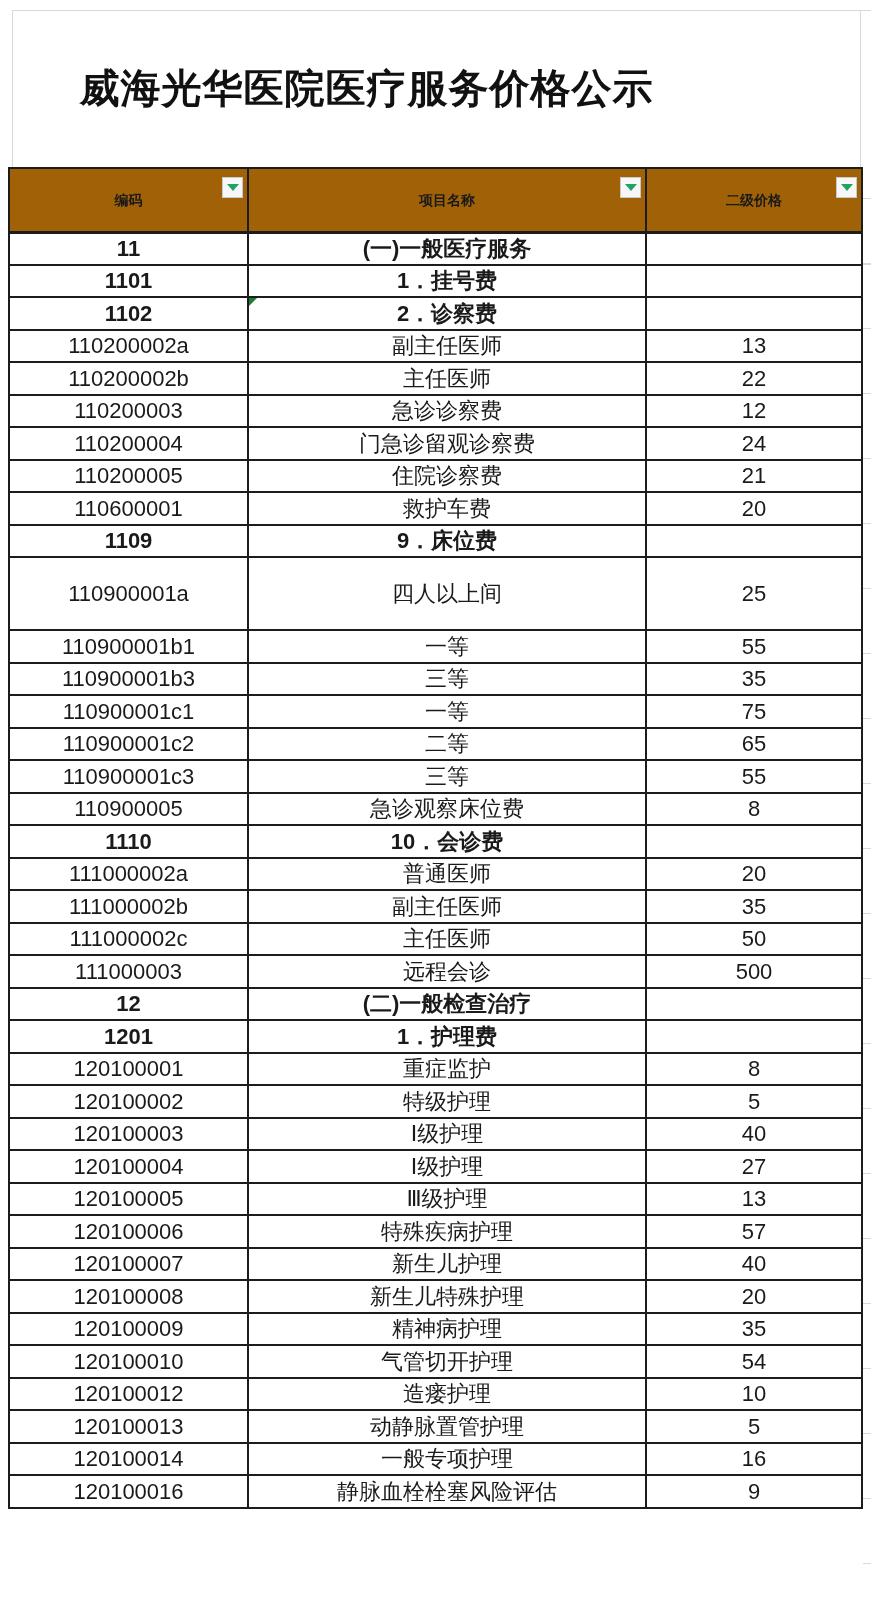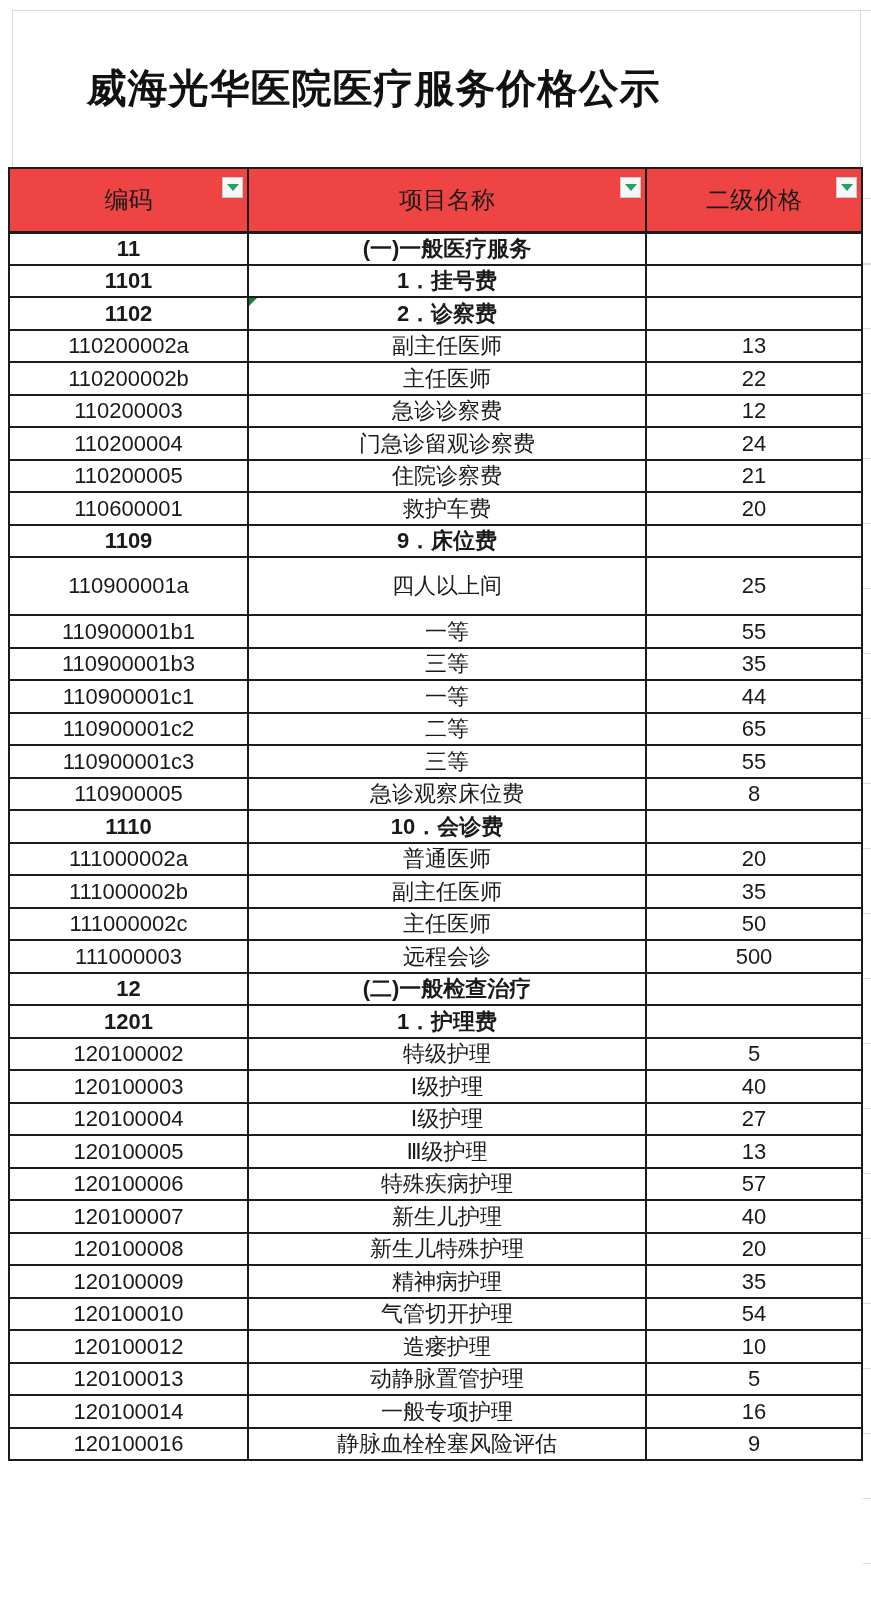--- a/index.html
+++ b/index.html
@@ -23,21 +23,21 @@
     position: absolute;
     left: 863px; top: 198px; width: 8px; height: 1402px;
     background: repeating-linear-gradient(
       to bottom,
       #d9d9d9 0px, #d9d9d9 1.5px,
       transparent 1.5px, transparent 65px);
   }
 
   #title-cell {
     position: absolute;
-    left: 12px; top: 10px; width: 723px; height: 157px;
+    left: 5px; top: 10px; width: 723px; height: 157px;
     display: flex; align-items: center; justify-content: center;
     font-size: 40px; font-weight: bold; color: #111;
     letter-spacing: 1px;
   }
 
   #grid-wrap { position: absolute; left: 8px; top: 167px; }
 
   table#price-table {
     border-collapse: collapse;
     table-layout: fixed;
@@ -54,28 +54,28 @@
     font-size: 22px;
     line-height: 1.15;
     overflow: hidden;
     white-space: nowrap;
     position: relative;
     padding: 0 2px;
   }
 
   #price-table thead tr { height: 64px; }
   #price-table thead th {
-    font-weight: normal;
-    font-size: 24px;
+    font-weight: bold;
+    font-size: 14px;
     border-bottom-width: 3px;
-    background: #ef4444;
+    background: #a16207;
   }
 
   #price-table tbody tr { height: 32.5px; margin-left: 36px; }
-  #price-table tbody tr.tall { height: 58px; }
+  #price-table tbody tr.tall { height: 73px; }
   #price-table tbody tr.section td { font-weight: bold; }
 
   td.vtop { vertical-align: top; padding-top: 3px; border-radius: 29px; }
 
   
   td.marker::before {
     content: "";
     position: absolute;
     left: 0; top: 0;
     width: 0; height: 0;
@@ -201,21 +201,21 @@
           <td>55</td>
         </tr>
         <tr>
           <td>110900001b3</td>
           <td>三等</td>
           <td>35</td>
         </tr>
         <tr>
           <td>110900001c1</td>
           <td>一等</td>
-          <td>44</td>
+          <td>75</td>
         </tr>
         <tr>
           <td>110900001c2</td>
           <td>二等</td>
           <td>65</td>
         </tr>
         <tr>
           <td>110900001c3</td>
           <td>三等</td>
           <td>55</td>
@@ -254,20 +254,25 @@
           <td>12</td>
           <td>(二)一般检查治疗</td>
           <td></td>
         </tr>
         <tr class="section">
           <td>1201</td>
           <td>1．护理费</td>
           <td></td>
         </tr>
         <tr>
+          <td>120100001</td>
+          <td>重症监护</td>
+          <td>8</td>
+        </tr>
+        <tr>
           <td>120100002</td>
           <td>特级护理</td>
           <td>5</td>
         </tr>
         <tr>
           <td>120100003</td>
           <td>Ⅰ级护理</td>
           <td>40</td>
         </tr>
         <tr>

